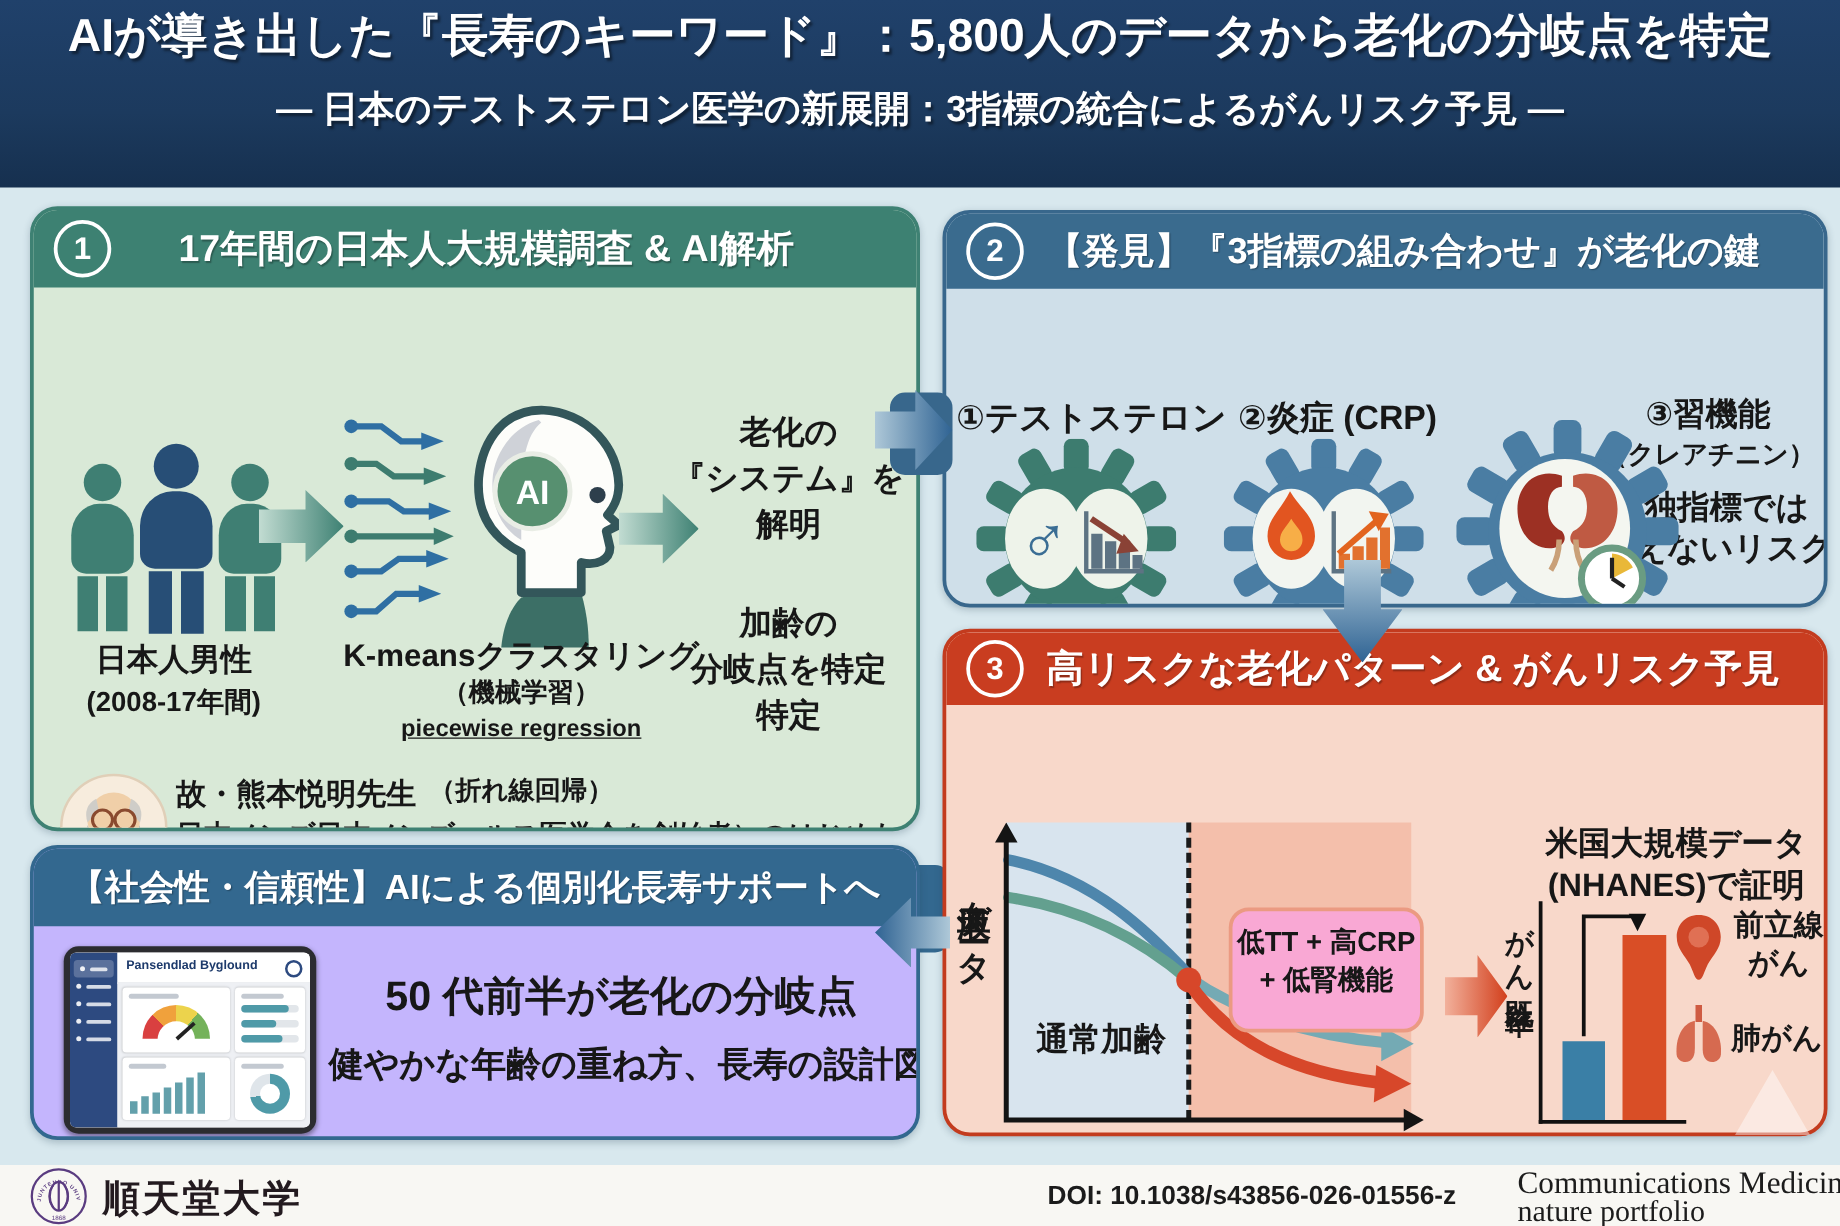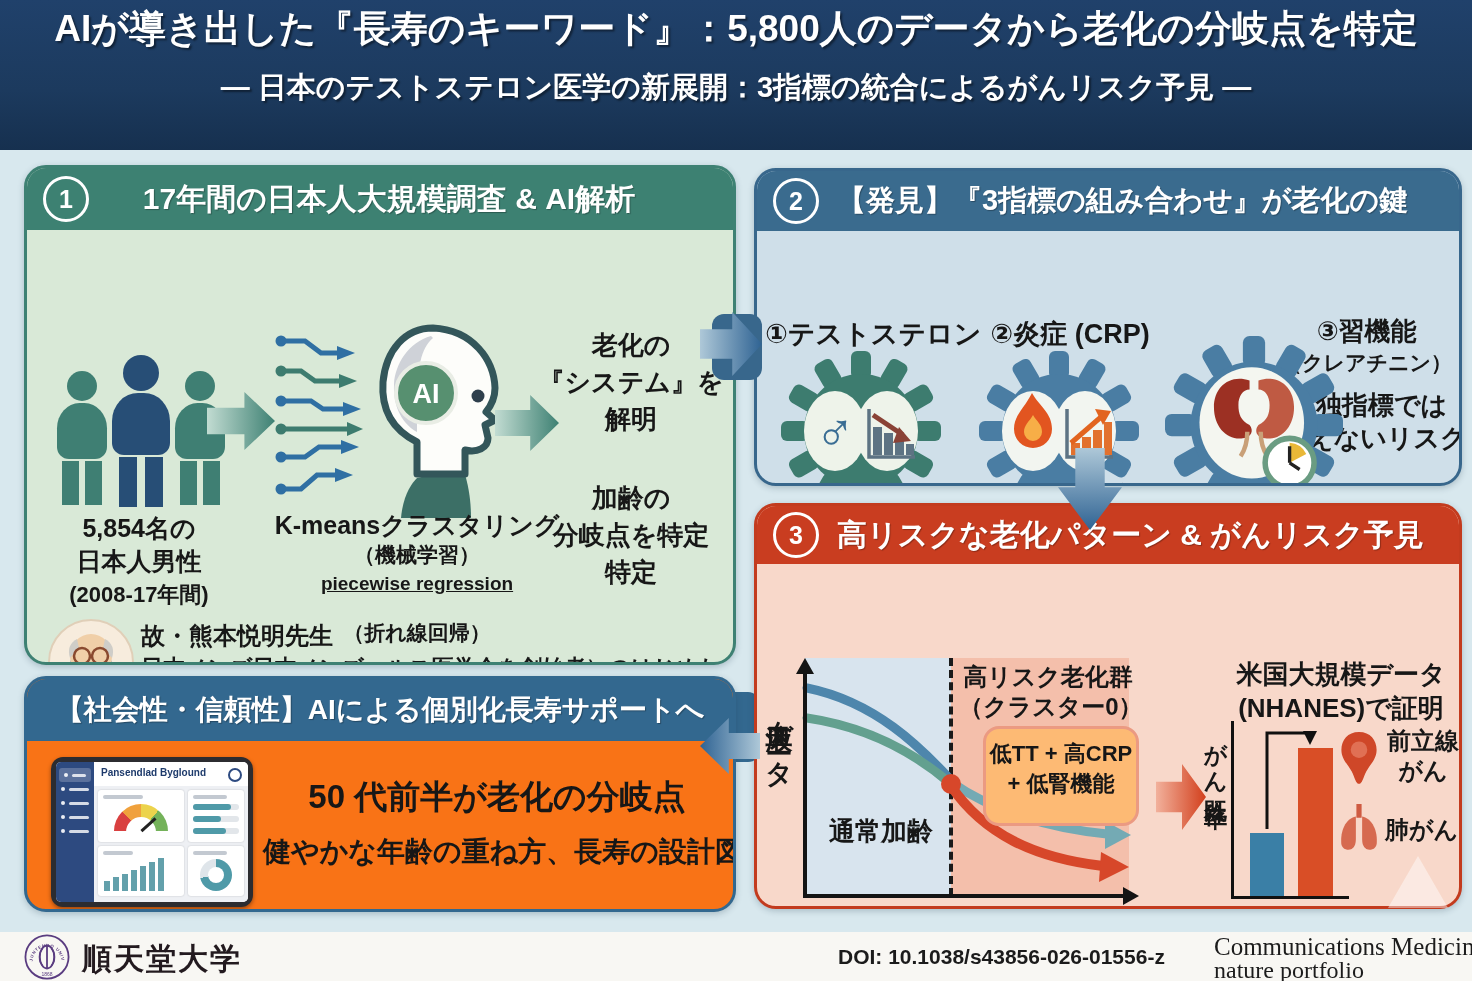--- a/index.html
+++ b/index.html
@@ -19,42 +19,42 @@
   .numbadge{flex:0 0 auto;width:40px;height:40px;border:3px solid #fff;border-radius:50%;color:#fff;font-weight:700;font-size:25px;display:flex;align-items:center;justify-content:center;}
   #panel1{left:24px;top:165px;width:706px;height:494px;background:#d9e9d7;border:3px solid #3e8173;}
   #panel1 .phead{height:62px;background:#3d8172;}
   #panel1 .ptitle{font-size:30px;}
   #panel2{left:754px;top:168px;width:702px;height:312px;background:#cfdfe9;border:3px solid #38678c;}
   #panel2 .phead{height:60px;background:#3a6b8e;}
   #panel2 .ptitle{font-size:29px;}
   #panel3{left:754px;top:503px;width:702px;height:400px;background:#f8d8ca;border:3px solid #c33b1e;}
   #panel3 .phead{height:58px;background:#c93d20;}
   #panel3 .ptitle{font-size:30px;}
-  #panel4{left:24px;top:676px;width:706px;height:230px;background:#f97316;border:3px solid #33688f;}
+  #panel4{left:24px;top:676px;width:706px;height:230px;background:#c4b5fd;border:3px solid #33688f;}
   #panel4 .phead{height:62px;background:#33688f;}
   #panel4 .ptitle{font-size:28px;padding-right:0;}
   .pbody{position:relative;width:100%;}
   .btxt{color:#171717;font-weight:800;}
   
   .arr-right{clip-path:polygon(0 27%,52% 27%,52% 0,100% 50%,52% 100%,52% 73%,0 73%);background:linear-gradient(90deg,#aec8d8,#2f6393);}
   .arr-left{clip-path:polygon(100% 27%,48% 27%,48% 0,0 50%,48% 100%,48% 73%,100% 73%);background:linear-gradient(270deg,#aec8d8,#2f6393);}
   .arr-down{clip-path:polygon(27% 0,73% 0,73% 48%,100% 48%,50% 100%,0 48%,27% 48%);background:linear-gradient(180deg,#aec8d8,#2f6393);}
   .arr-teal{clip-path:polygon(0 27%,55% 27%,55% 0,100% 50%,55% 100%,55% 73%,0 73%);background:linear-gradient(90deg,#c2dcd2,#3e8173);}
   .arr-red{clip-path:polygon(0 27%,52% 27%,52% 0,100% 50%,52% 100%,52% 73%,0 73%);background:linear-gradient(90deg,#f2b19c,#d23f1c);}
   .tab{border-radius:12px;}
   
   .person{position:absolute;}
   .person .head{position:absolute;left:50%;transform:translateX(-50%);top:0;border-radius:50%;}
   .person .torso{position:absolute;left:0;border-radius:45% 45% 12px 12px;}
   .person .legs{position:absolute;}
   
   #plot{position:absolute;}
   .plot-bg{position:absolute;top:0;height:238px;}
   .dashline{position:absolute;top:0;height:238px;width:0;border-left:4px dashed #1a1a1a;}
-  .riskbox{position:absolute;background:#fdba74;border:3px solid #eb9a82;border-radius:16px;text-align:center;padding-top:10px;}
+  .riskbox{position:absolute;background:#f9a8d4;border:3px solid #eb9a82;border-radius:16px;text-align:center;padding-top:10px;}
   
   #nbars{position:absolute;border-left:3px solid #111;border-bottom:3px solid #111;}
   #nbars .bar{position:absolute;bottom:0;}
   
   .footer{left:0;top:932px;width:1472px;height:49px;background:#f8f7f3;}
   .swirl{border-radius:50%;background:conic-gradient(from 210deg,#2f6f9e,#7fb3c9,#e8ebee,#b5452f,#8c2f22,#d8dde2,#3f7ca8,#2f6f9e);position:relative;}
   .swirl:after{content:"";position:absolute;left:30%;top:30%;width:40%;height:40%;background:#f8f7f3;border-radius:50%;}
   
   #tablet{background:#2c2c30;border-radius:12px;padding:5px;box-shadow:0 2px 4px rgba(0,0,0,.4);}
   #tscreen{position:relative;width:100%;height:100%;background:#fff;border-radius:5px;overflow:hidden;}
@@ -94,21 +94,20 @@
           <div class="legs" style="top:90px;left:5px;width:40px;height:44px;background:linear-gradient(90deg,#3f7f73 0 42%,#d9e9d7 42% 58%,#3f7f73 58% 100%);"></div>
         </div>
         <div class="person" style="left:55px;top:0;width:58px;height:152px;z-index:2;">
           <div class="head" style="width:36px;height:36px;background:#274e76;"></div>
           <div class="torso" style="top:38px;width:58px;height:62px;background:#274e76;"></div>
           <div class="legs" style="top:102px;left:7px;width:44px;height:50px;background:linear-gradient(90deg,#274e76 0 42%,#d9e9d7 42% 58%,#274e76 58% 100%);"></div>
         </div>
       </div>
 
       <div class="abs btxt" style="left:12px;top:282px;width:200px;font-size:25px;line-height:33px;">
-        <span class="cline">5,854名の</span>
         <span class="cline">日本人男性</span>
         <span class="cline" style="font-size:22px;">(2008-17年間)</span>
       </div>
 
       <div class="abs arr-teal" style="left:180px;top:162px;width:68px;height:58px;"></div>
 
       <svg class="abs" style="left:246px;top:95px;" width="92" height="182" viewBox="0 0 92 182">
         <g fill="none" stroke-width="5" stroke-linecap="round">
           <circle cx="8" cy="16" r="5.5" fill="#2f6fa3"></circle>
             <path d="M8 16 h24 l16 12 h18" stroke="#2f6fa3"></path>
@@ -321,24 +320,20 @@
           <path d="M160 124 C200 152 255 170 316 176" stroke="#74aab4" stroke-width="9" fill="none" stroke-linecap="round"></path>
           <path d="M314 163 L340 177 L314 191 Z" fill="#74aab4"></path>
           <path d="M160 128 C193 176 243 200 312 208" stroke="#d7472a" stroke-width="10" fill="none" stroke-linecap="round"></path>
           <path d="M310 194 L338 209 L308 224 Z" fill="#d7472a"></path>
           <circle cx="160" cy="126" r="10" fill="#d7472a"></circle>
           <path d="M14 6 V238 H334" stroke="#141414" stroke-width="4" fill="none"></path>
           <path d="M14 0 L5 16 L23 16 Z" fill="#141414"></path>
           <path d="M348 238 L332 229 L332 247 Z" fill="#141414"></path>
         </svg>
         <div class="abs btxt nw" style="left:38px;top:156px;font-size:26px;">通常加齢</div>
-        <div class="abs btxt" style="left:168px;top:4px;width:178px;font-size:24px;line-height:30px;">
-          <span class="cline">高リスク老化群</span>
-          <span class="cline">（クラスター0）</span>
-        </div>
         <div class="riskbox abs btxt" style="left:192px;top:68px;width:150px;height:84px;font-size:22px;line-height:30px;">
           <span class="cline">低TT + 高CRP</span>
           <span class="cline">+ 低腎機能</span>
         </div>
 
       </div>
 
       <div class="abs arr-red" style="left:399px;top:200px;width:50px;height:66px;"></div>
 
       <div class="abs btxt" style="left:462px;top:78px;width:244px;font-size:26px;line-height:34px;margin-top:15px;">

